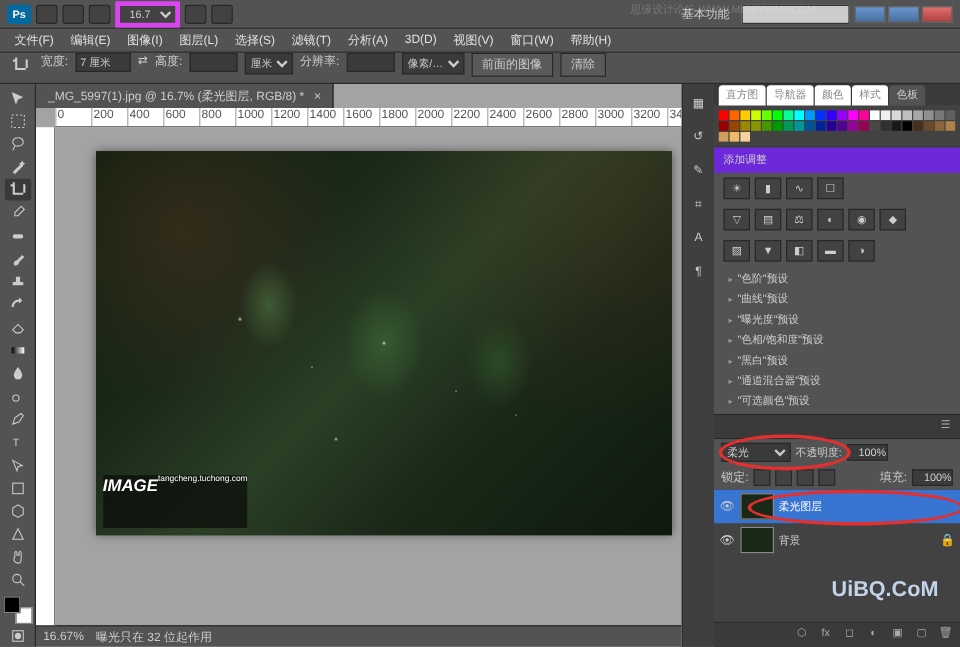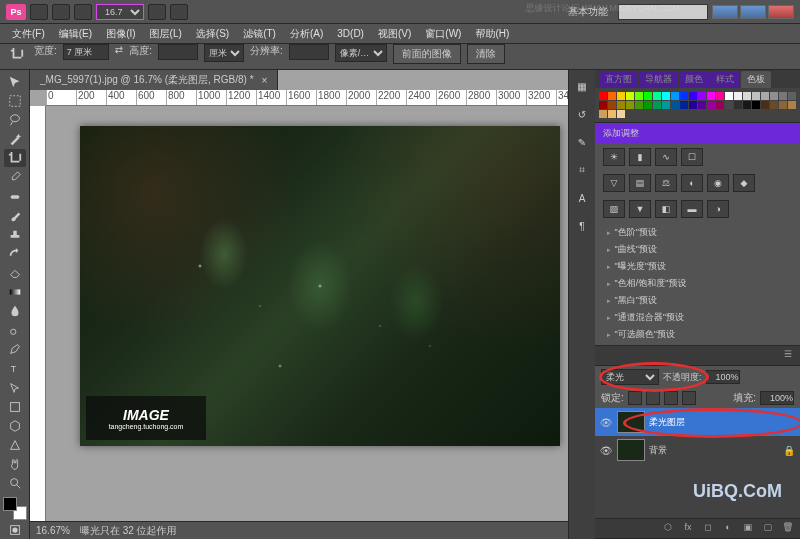--- a/index.html
+++ b/index.html
@@ -1,20 +1,20 @@
 <!DOCTYPE html>
 <html><head>
 <meta charset="utf-8">
 <style>
 *{margin:0;padding:0;box-sizing:border-box;font-family:"Microsoft YaHei",Arial,sans-serif;font-size:10px;user-select:none}
 body{width:800px;height:539px;background:#535353;overflow:hidden;position:relative;color:#ccc}
 .topbar{height:24px;background:#535353;border-bottom:1px solid #282828;display:flex;align-items:center;padding:0 6px;gap:4px}
-.ps-logo{width:20px;height:16px;background:#ec4899;color:#fff;text-align:center;line-height:16px;font-size:9px;font-weight:bold;border-radius:2px}
+.ps-logo{width:20px;height:16px;background:#0369a1;color:#fff;text-align:center;line-height:16px;font-size:9px;font-weight:bold;border-radius:2px}
 .topbtn{width:18px;height:16px;background:#424242;border:1px solid #282828;border-radius:2px}
-.zoomsel{background:#424242;border:1px solid #d946ef;color:#ccc;padding:1px 4px;font-size:9px}
+.zoomsel{background:#424242;border:4px solid #d946ef;color:#ccc;padding:1px 4px;font-size:9px}
 .winctrl{margin-left:auto;display:flex;gap:2px}
 .winbtn{width:26px;height:14px;border:1px solid #666}
 .winbtn.min{background:linear-gradient(#6a96d0,#476fa0)}
 .winbtn.max{background:linear-gradient(#6a96d0,#476fa0)}
 .winbtn.cls{background:linear-gradient(#e07070,#b04040)}
 .essentials{color:#ccc;font-size:10px;margin-right:6px}
 .searchbox{width:90px;height:16px;background:#ccc;border:1px solid #333}
 .menubar{height:20px;background:#535353;border-bottom:1px solid #282828;display:flex;align-items:center;padding:0 6px;gap:2px}
 .menuitem{padding:2px 6px;color:#e0e0e0;cursor:default}
 .optbar{height:26px;background:#535353;border-bottom:1px solid #282828;display:flex;align-items:flex-start;padding:0 6px;gap:6px}
@@ -44,32 +44,32 @@
  radial-gradient(circle at 15% 20%,rgba(120,60,40,.3),transparent 30%),
  radial-gradient(circle at 90% 15%,rgba(100,50,30,.25),transparent 35%),
  linear-gradient(135deg,#0f1f0e 0%,#1a2818 30%,#2a4025 50%,#1a2818 70%,#0d1a0c 100%)}
 .leaves::before{content:"";position:absolute;inset:0;background:
  radial-gradient(2px 2px at 120px 140px,rgba(255,255,255,.7),transparent),
  radial-gradient(1px 1px at 180px 180px,rgba(255,255,255,.6),transparent),
  radial-gradient(2px 2px at 240px 160px,rgba(255,255,255,.65),transparent),
  radial-gradient(1px 1px at 300px 200px,rgba(255,255,255,.6),transparent),
  radial-gradient(2px 2px at 200px 240px,rgba(255,255,255,.55),transparent),
  radial-gradient(1px 1px at 350px 220px,rgba(255,255,255,.5),transparent)}
-.watermark{position:absolute;left:6px;bottom:6px;width:120px;height:44px;background:rgba(10,10,10,.7);color:#fff;display:flex;align-items:center;justify-content:center;font-size:9px;flex-direction:column}
+.watermark{position:absolute;left:6px;bottom:6px;width:120px;height:44px;background:rgba(10,10,10,.7);color:#fff;display:flex;align-items:flex-start;justify-content:center;font-size:9px;flex-direction:row}
 .watermark b{font-size:14px;font-style:italic}
 .statusbar{position:absolute;bottom:0;left:0;right:0;height:18px;background:#535353;border-top:1px solid #282828;display:flex;align-items:center;padding:0 6px;color:#ccc;font-size:9px;gap:10px}
 .right{width:232px;background:#535353;display:flex;flex-direction:column}
 .iconcol{width:28px;background:#3f3f3f;border-left:1px solid #282828;display:flex;flex-direction:column;align-items:center;padding-top:6px;gap:8px}
 .iconcol .ic{width:20px;height:20px;display:flex;align-items:center;justify-content:center;color:#ccc}
 .rightwrap{display:flex;height:100%}
 .panels{flex:1;display:flex;flex-direction:column}
 .panel{background:#535353;border-bottom:1px solid #282828}
 .ptabs{height:18px;background:#3a3a3a;display:flex;align-items:flex-end;padding:0 4px;gap:1px}
 .ptab{padding:2px 6px;background:#535353;color:#ccc;font-size:9px;border-top-left-radius:3px;border-top-right-radius:3px;cursor:default}
-.ptab.dim{color:#888;background:#4c1d95}
+.ptab.dim{color:#888;background:#ffffff}
 .swatches{padding:4px;display:grid;grid-template-columns:repeat(22,8px);gap:1px;background:#424242}
 .sw{width:8px;height:8px}
 .adj-hdr{padding:4px 8px;font-size:9px;color:#ccc;background:#6d28d9}
 .adj-icons{padding:4px 8px;display:flex;flex-wrap:wrap;gap:4px}
 .adj-ic{width:22px;height:18px;background:#424242;border:1px solid #282828;display:flex;align-items:center;justify-content:center;color:#ccc;font-size:9px}
 .presets{padding:2px 6px}
 .preset{padding:2px 6px;color:#ccc;font-size:9px;display:flex;align-items:center;gap:4px;cursor:default}
 .preset::before{content:"▸";font-size:7px;color:#999}
 .layerpanel{flex:1;background:#535353;display:flex;flex-direction:column;position:relative}
 .blendrow{display:flex;align-items:center;padding:3px 6px;gap:4px;height:22px}

